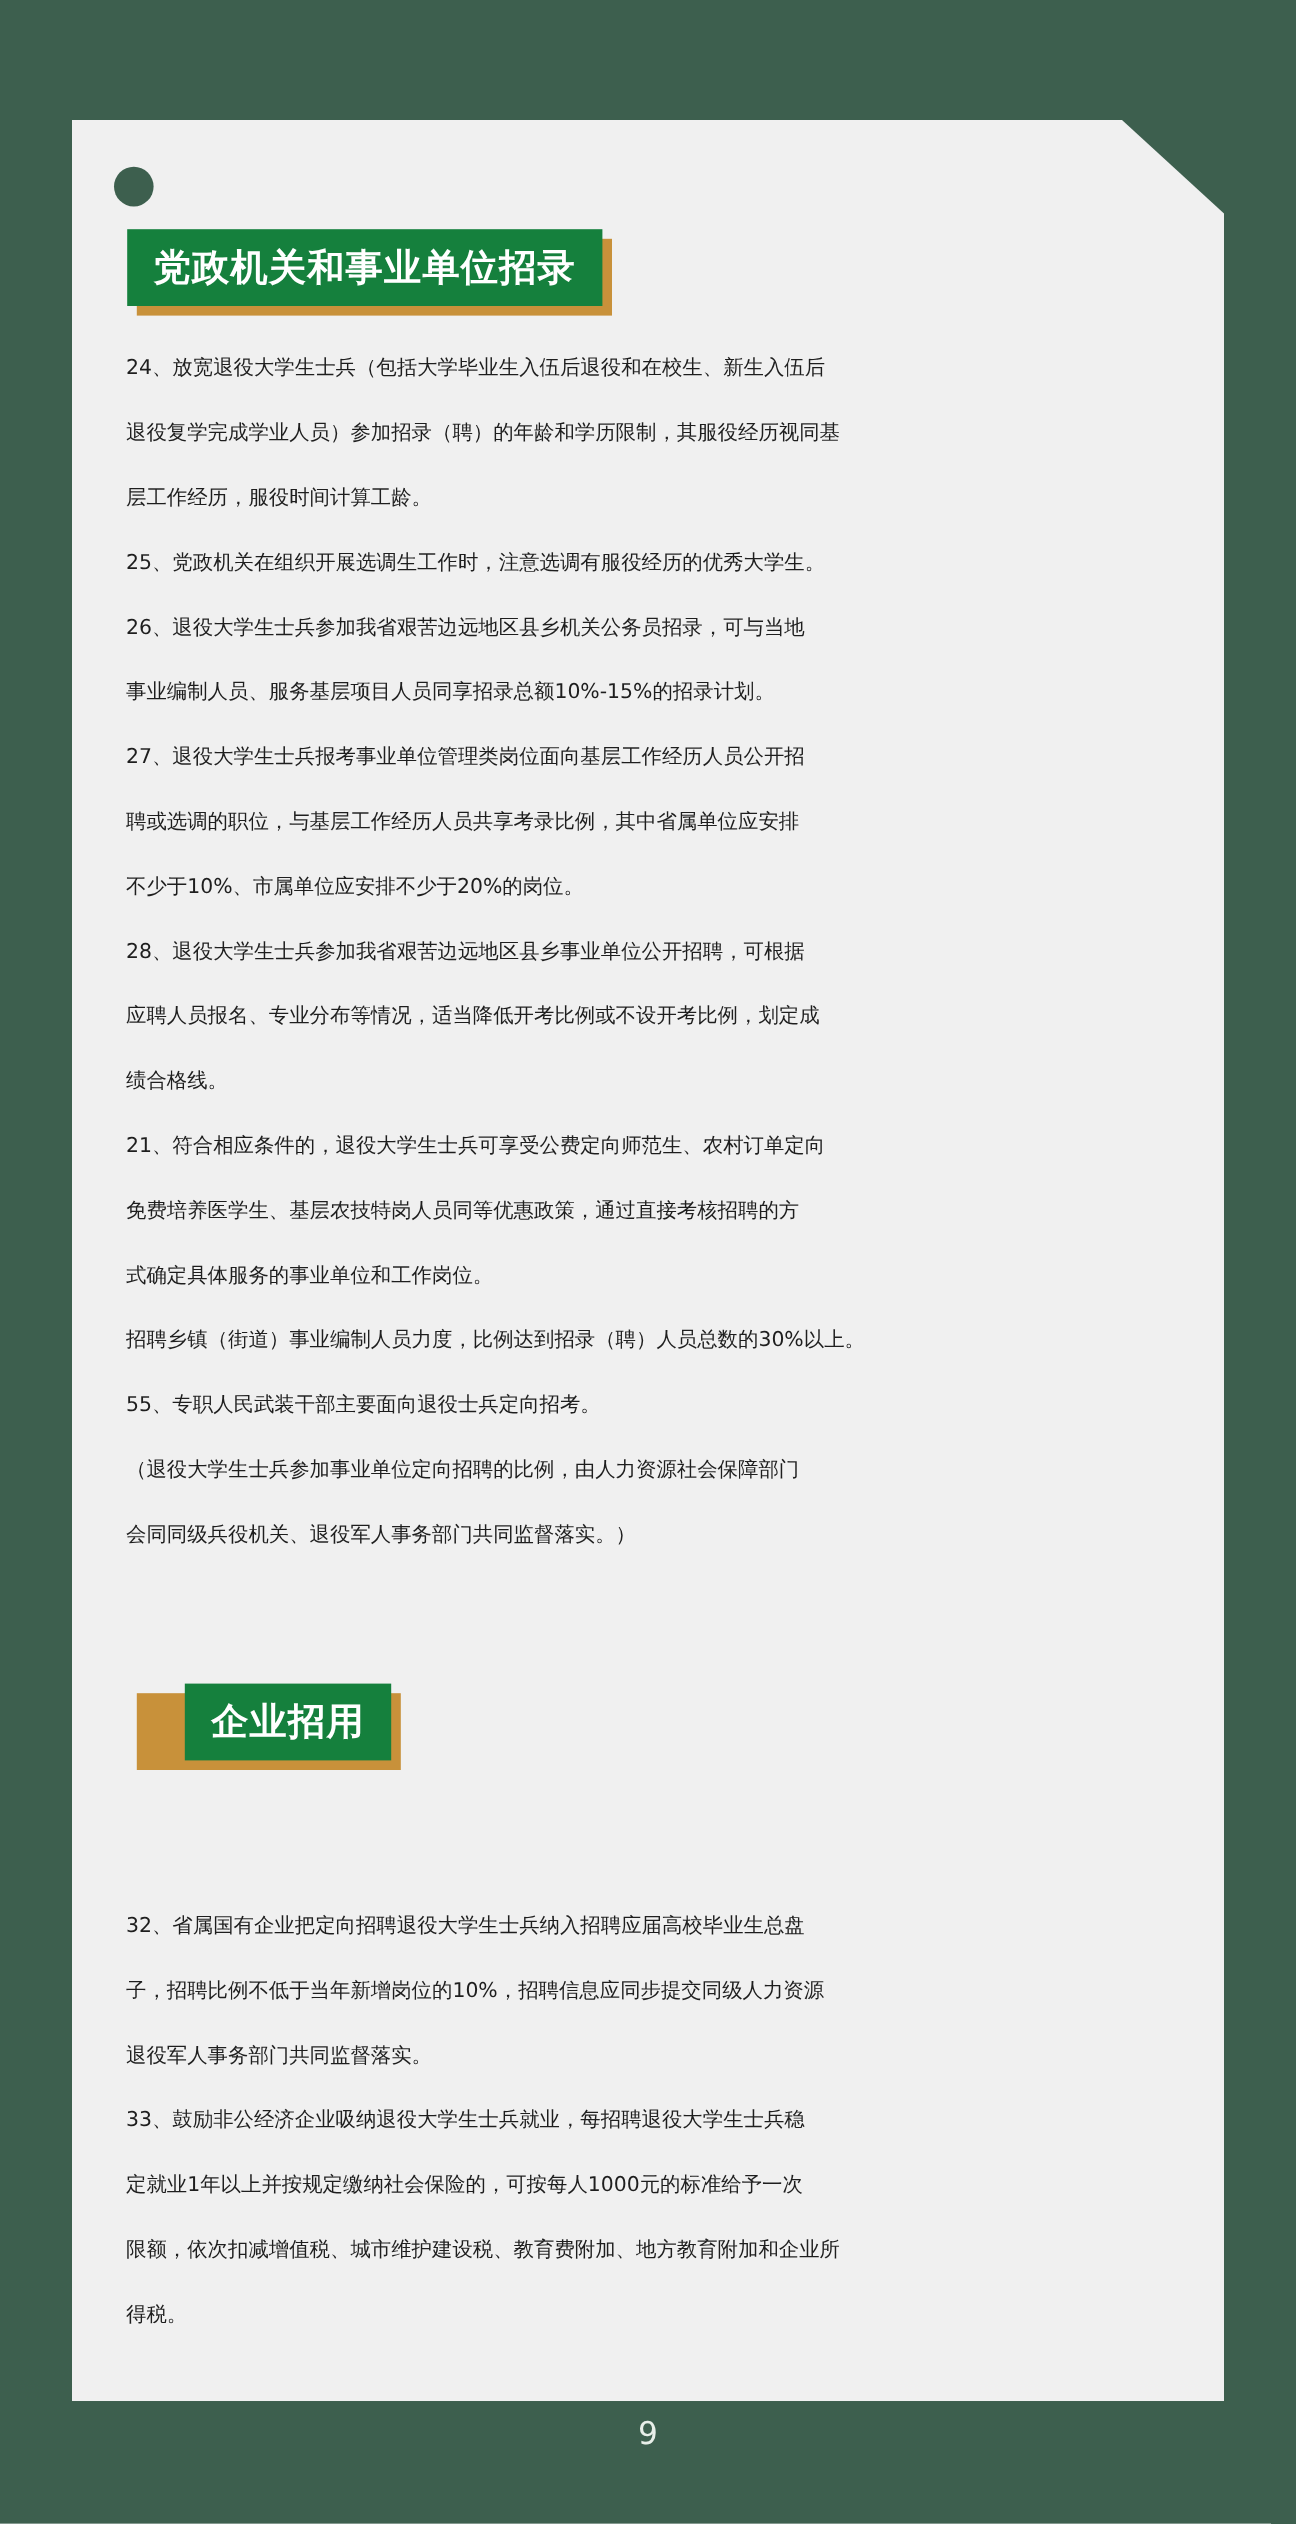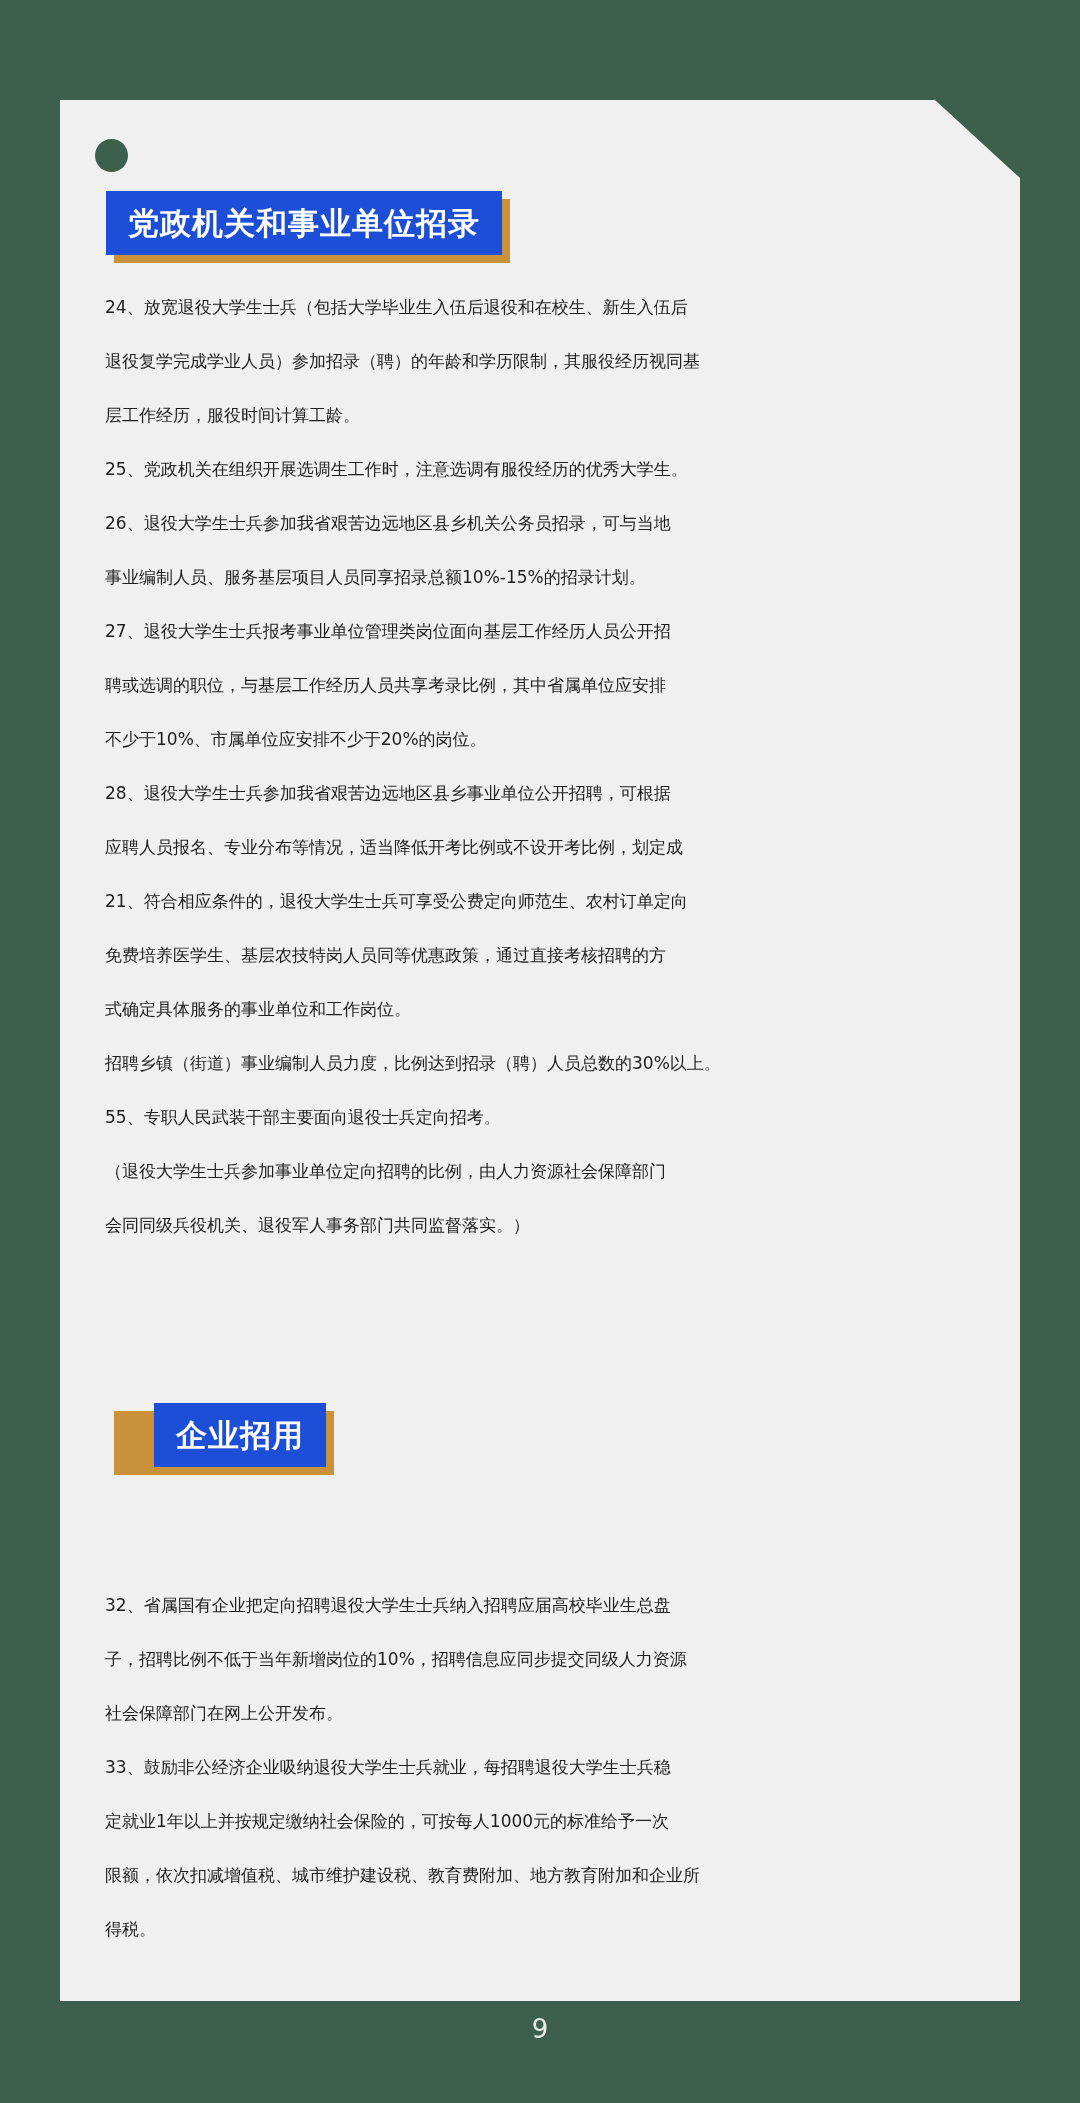--- a/index.html
+++ b/index.html
@@ -38,21 +38,21 @@
       position: absolute;
       left: 8px;
       top: 8px;
       right: -8px;
       bottom: -8px;
       background: #c8913a;
     }
     .section-head .box {
       position: relative;
       height: 64px;
-      background: #1d4ed8;
+      background: #15803d;
       color: #ffffff;
       font-weight: bold;
       font-size: 31px;
       line-height: 64px;
       padding: 0 22px 0 22px;
       letter-spacing: 1px;
       white-space: nowrap;
     }
     .head-1 { top: 91px; }
     .head-2 { top: 1303px; padding-left: 48px; }
@@ -97,38 +97,39 @@
     <p>退役复学完成学业人员）参加招录（聘）的年龄和学历限制，其服役经历视同基</p>
     <p>层工作经历，服役时间计算工龄。</p>
     <p>25、党政机关在组织开展选调生工作时，注意选调有服役经历的优秀大学生。</p>
     <p>26、退役大学生士兵参加我省艰苦边远地区县乡机关公务员招录，可与当地</p>
     <p>事业编制人员、服务基层项目人员同享招录总额10%-15%的招录计划。</p>
     <p>27、退役大学生士兵报考事业单位管理类岗位面向基层工作经历人员公开招</p>
     <p>聘或选调的职位，与基层工作经历人员共享考录比例，其中省属单位应安排</p>
     <p>不少于10%、市属单位应安排不少于20%的岗位。</p>
     <p>28、退役大学生士兵参加我省艰苦边远地区县乡事业单位公开招聘，可根据</p>
     <p>应聘人员报名、专业分布等情况，适当降低开考比例或不设开考比例，划定成</p>
+    <p>绩合格线。</p>
     <p>21、符合相应条件的，退役大学生士兵可享受公费定向师范生、农村订单定向</p>
     <p>免费培养医学生、基层农技特岗人员同等优惠政策，通过直接考核招聘的方</p>
     <p>式确定具体服务的事业单位和工作岗位。</p>
     <p>招聘乡镇（街道）事业编制人员力度，比例达到招录（聘）人员总数的30%以上。</p>
     <p>55、专职人民武装干部主要面向退役士兵定向招考。</p>
     <p>（退役大学生士兵参加事业单位定向招聘的比例，由人力资源社会保障部门</p>
     <p>会同同级兵役机关、退役军人事务部门共同监督落实。）</p>
   </div>
 
   <div class="section-head head-2">
     <div class="shadow"></div>
     <div class="box">企业招用</div>
   </div>
 
   <div class="body-block block-2">
     <p>32、省属国有企业把定向招聘退役大学生士兵纳入招聘应届高校毕业生总盘</p>
     <p>子，招聘比例不低于当年新增岗位的10%，招聘信息应同步提交同级人力资源</p>
-    <p>社会保障部门在网上公开发布。</p>
+    <p>退役军人事务部门共同监督落实。</p>
     <p>33、鼓励非公经济企业吸纳退役大学生士兵就业，每招聘退役大学生士兵稳</p>
     <p>定就业1年以上并按规定缴纳社会保险的，可按每人1000元的标准给予一次</p>
     <p>限额，依次扣减增值税、城市维护建设税、教育费附加、地方教育附加和企业所</p>
     <p>得税。</p>
   </div>
 </div>
 
 <div class="page-num">9</div>
 
 </body></html>

